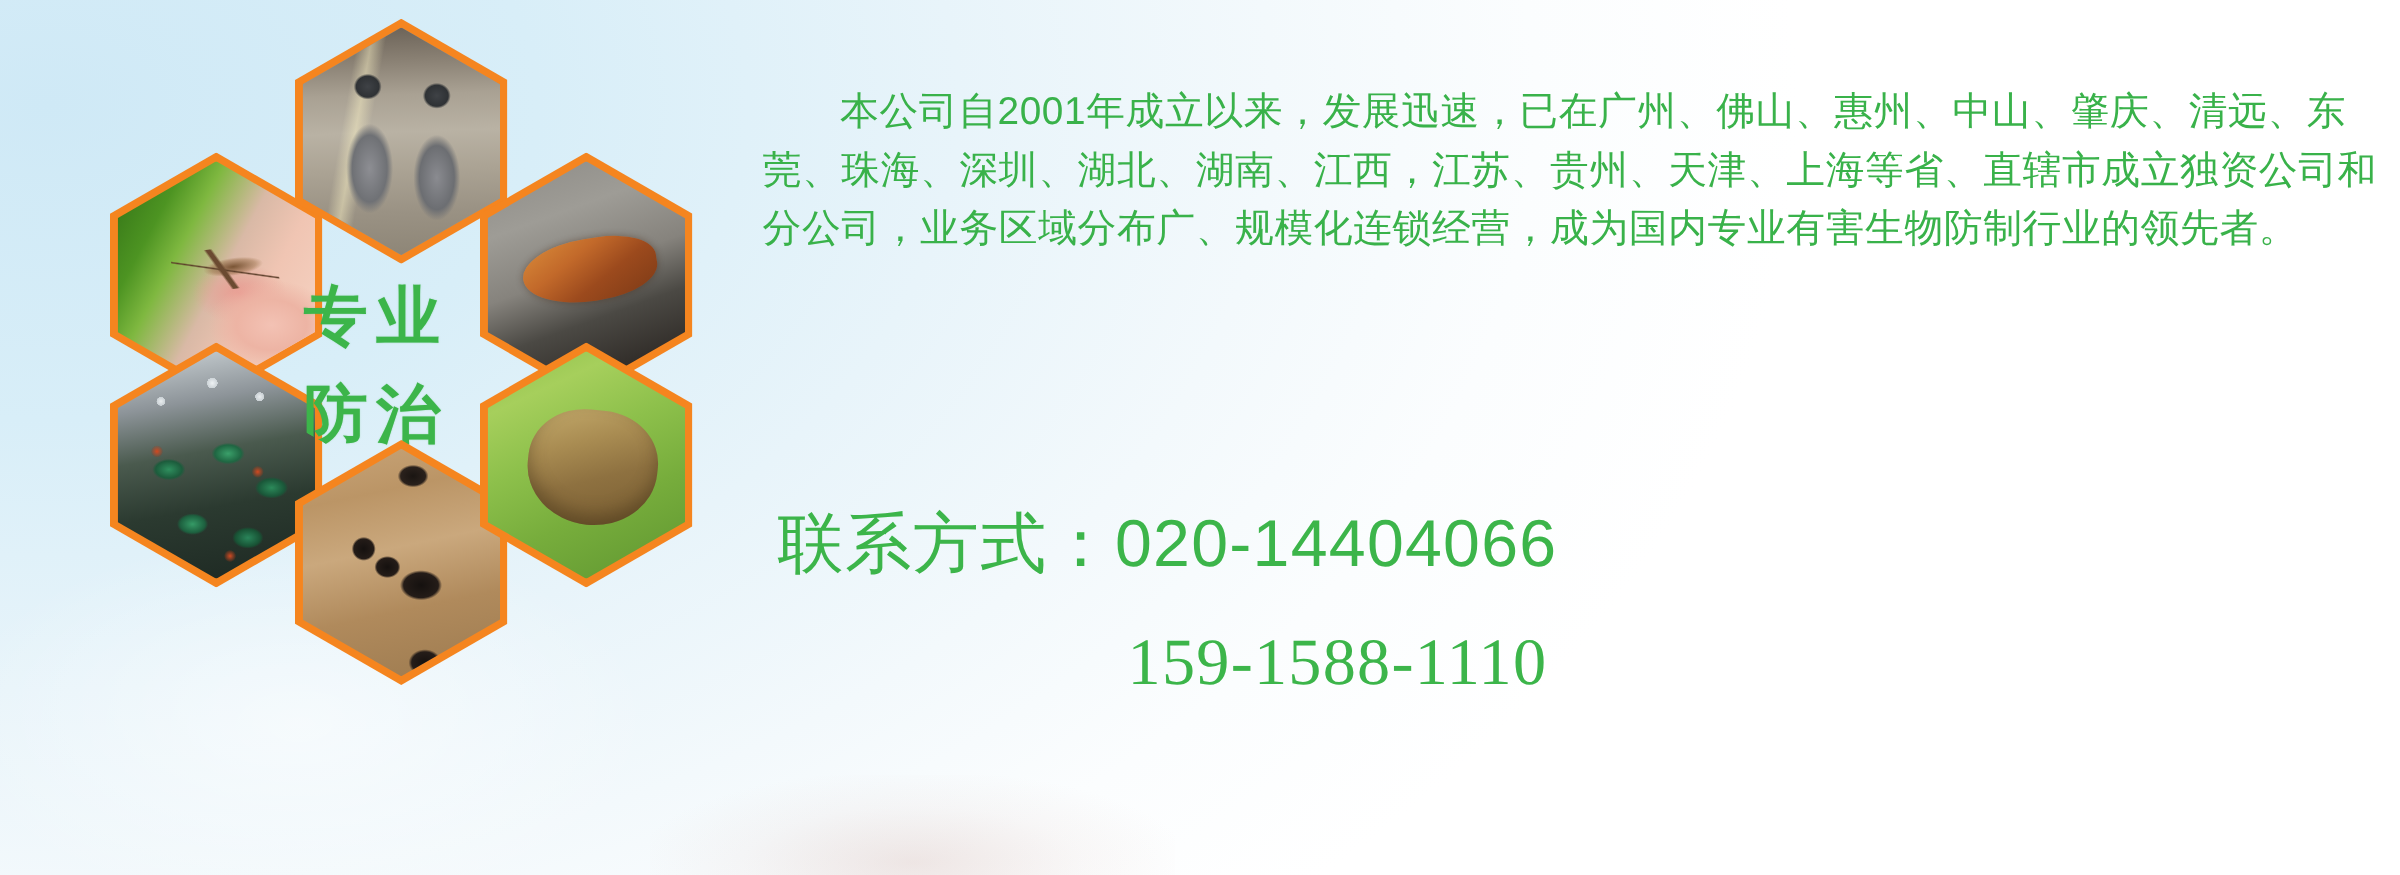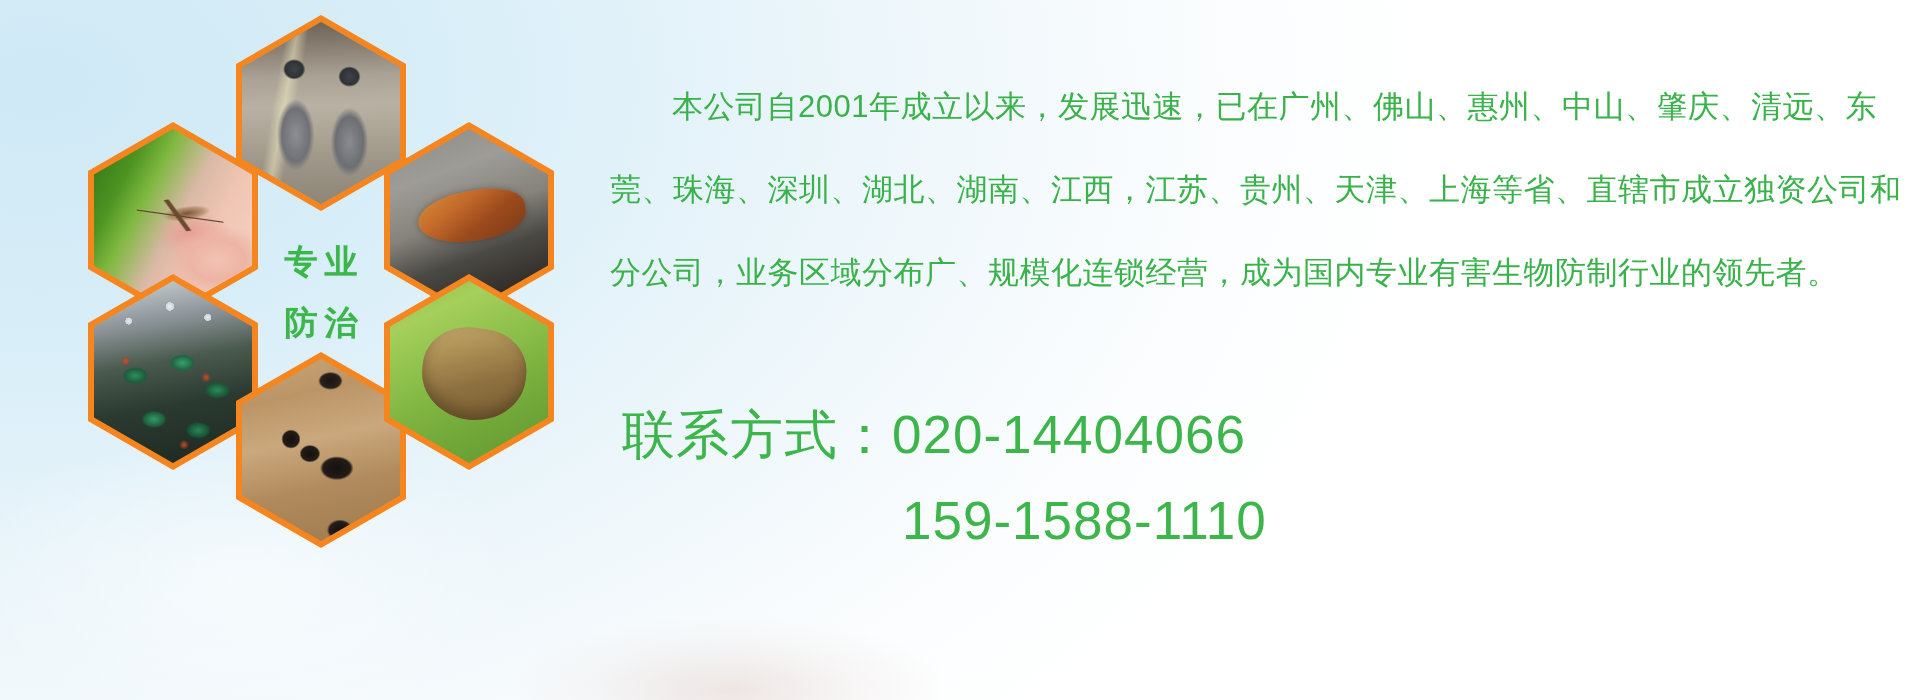--- a/index.html
+++ b/index.html
@@ -61,25 +61,25 @@
   .hex.cockroach  { left: 296px; top: 110px; }
   .hex.flies      { left:   0px; top: 262px; }
   .hex.center     { left: 148px; top: 182px; background: transparent; }
   .hex.ant        { left: 148px; top: 340px; }
   .hex.stinkbug   { left: 296px; top: 262px; }
 
   .hex.center .hex-inner { background: transparent; left:0; top:0; width:170px; height:196px; }
   #center-text {
     position: absolute; inset: 0;
     display: flex; flex-direction: column;
-    align-items: center; justify-content: center;
+    justify-content: center;
     gap: 28px;
     color: #3cb54a;
     font-weight: 700;
-    font-size: 33px;
+    font-size: 51px;
     letter-spacing: 7px;
     text-indent: 7px;
     line-height: 1;
     text-shadow: 0 0 1px rgba(60,181,74,0.5);
   }
 
   
   .art-mosquito {
     background:
       radial-gradient(ellipse 70px 50px at 78% 72%, #f3c2b4 0%, #edb4a4 40%, rgba(237,180,164,0) 72%),
@@ -168,21 +168,21 @@
   
   #copy {
     position: absolute;
     left: 610px; top: 34px;
     width: 1300px;
   }
   #intro-paragraph {
     color: #39b24a;
     font-size: 31px;
     font-weight: 500;
-    line-height: 83px;
+    line-height: 47px;
     letter-spacing: 0.5px;
     text-indent: 62px;
     width: 1292px;
   }
   #contact {
     position: absolute;
     left: 610px; top: 400px;
     width: 1200px;
     color: #3cb54a;
     font-weight: 500;
@@ -190,22 +190,23 @@
   #contact-line-1 {
     font-size: 53px;
     letter-spacing: 1px;
     padding-left: 12px;
     white-space: nowrap;
   }
   #contact-line-2 {
     font-size: 53px;
     letter-spacing: 1px;
     padding-left: 292px;
-    margin-top: 18px;
+    margin-top: 28px;
     white-space: nowrap;
+    font-family: Liberation Serif, serif;
   }
 </style>
 </head>
 <body>
 
 <div id="banner">
 
   <div id="pale-left-wash"></div>
   <div id="warm-smudge"></div>
 

